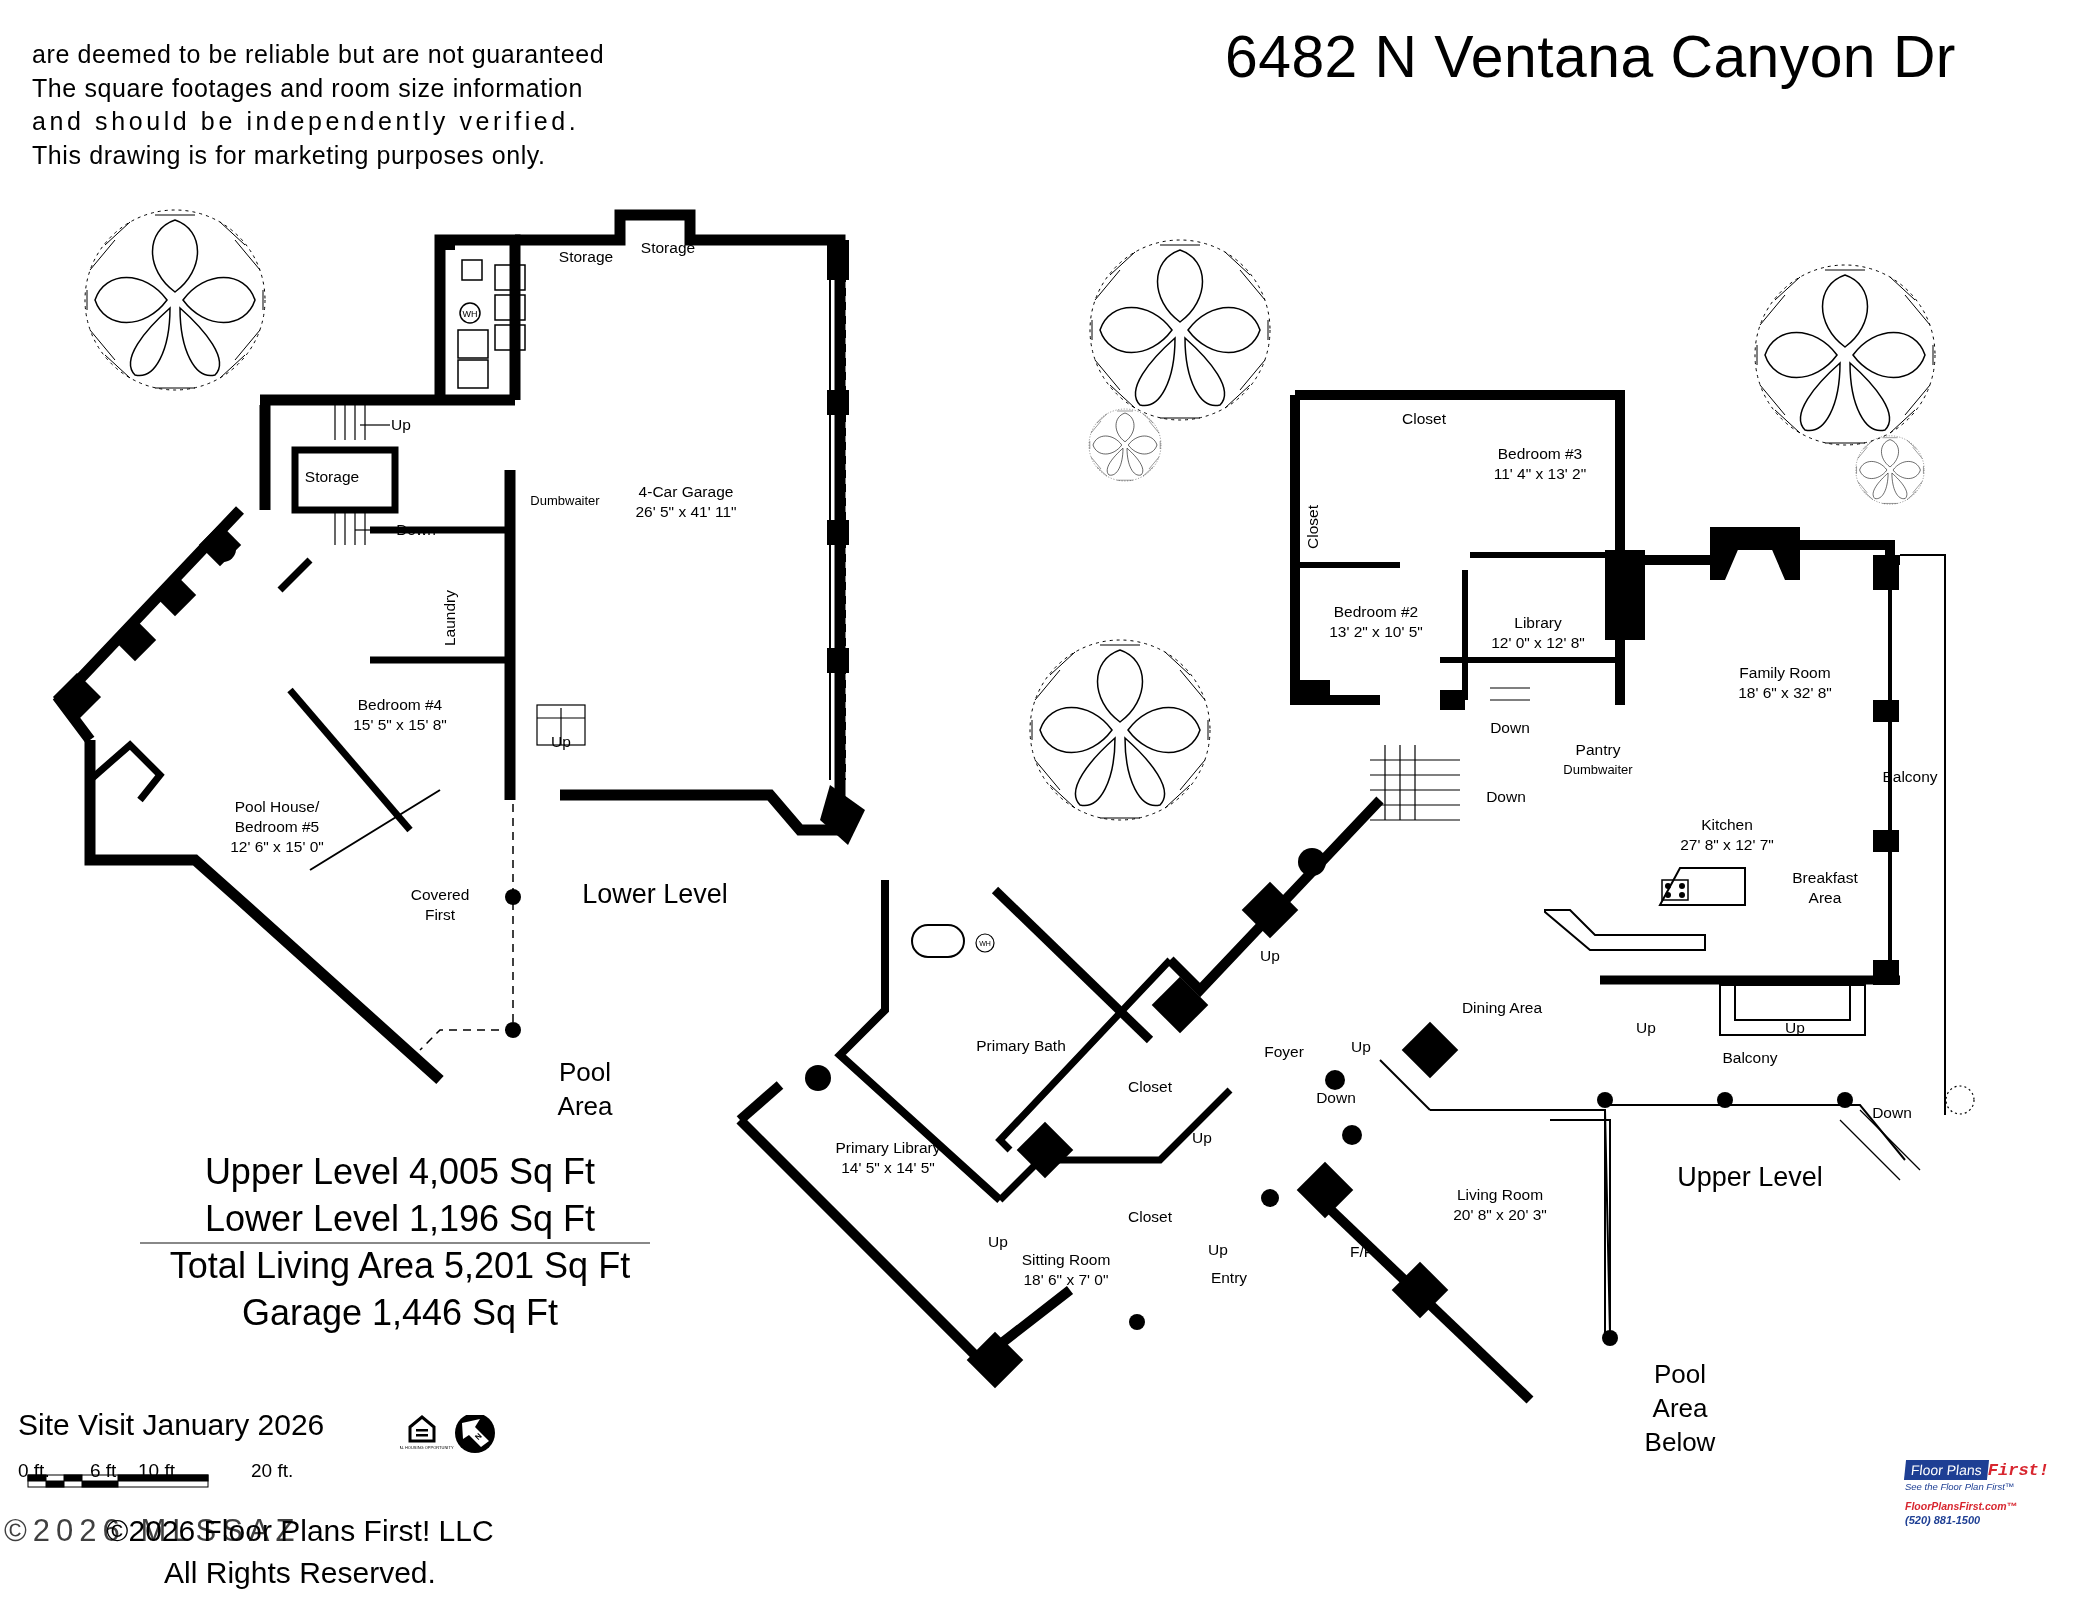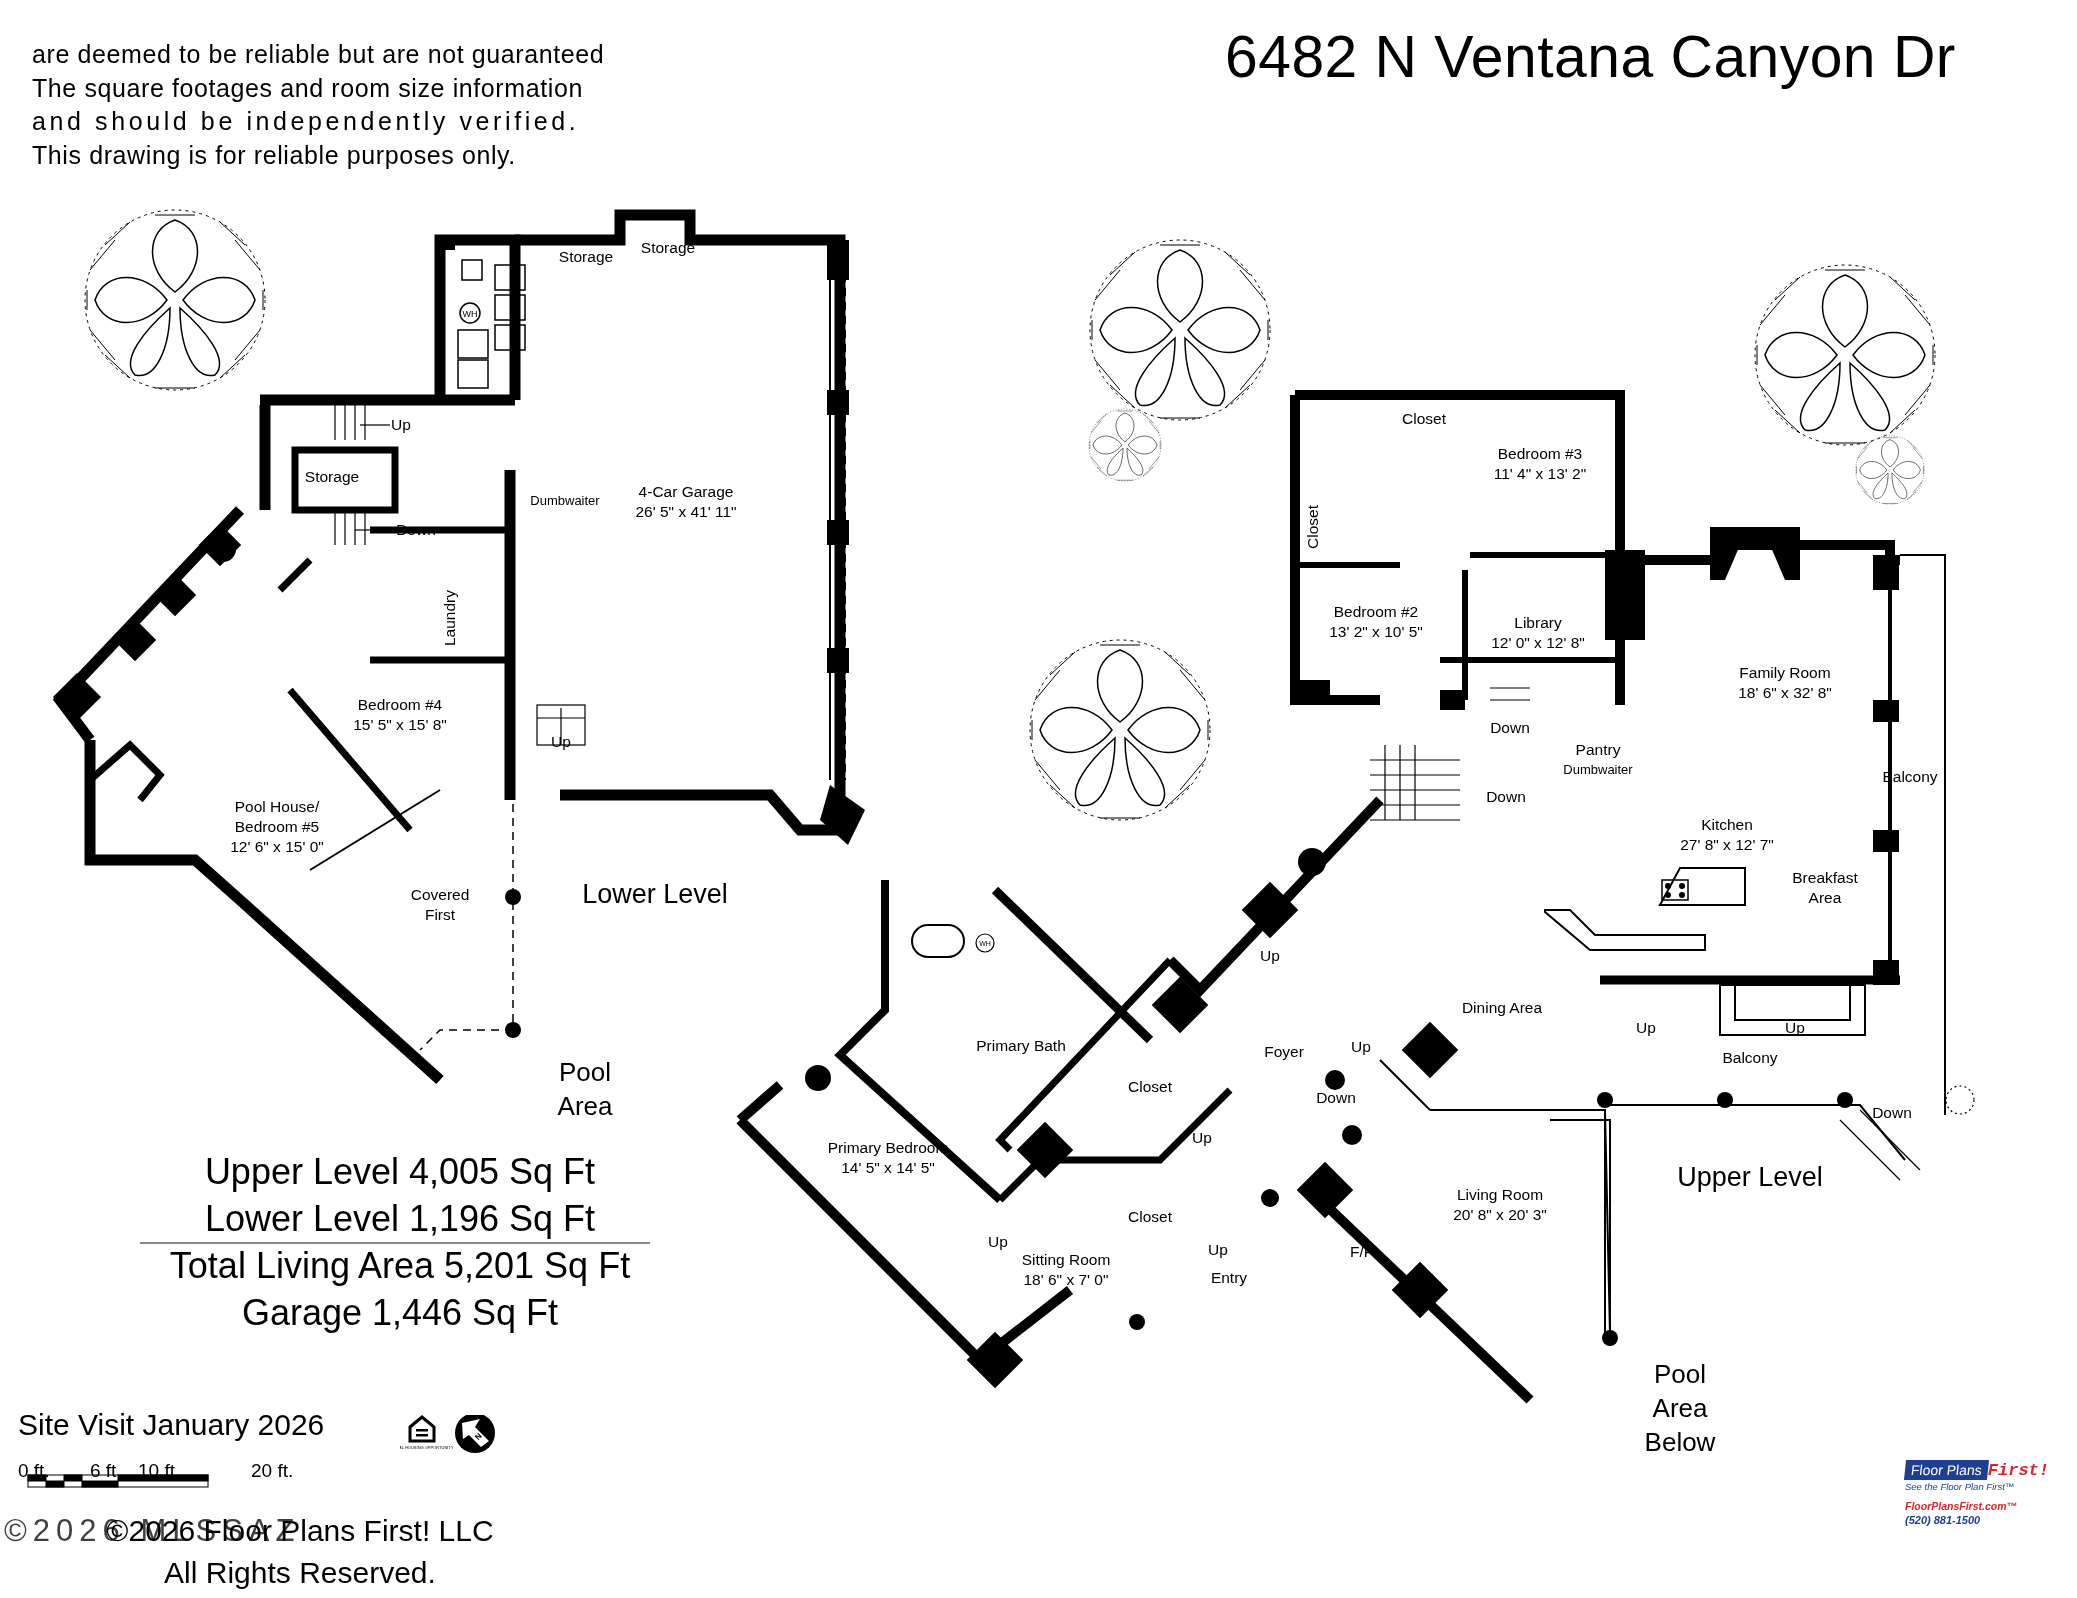--- a/index.html
+++ b/index.html
@@ -32,21 +32,21 @@
   .fpf .phone { color: #1e3f94; font-style: italic; font-weight: bold; font-size: 11px; margin-top: 2px; }
   .icons { left: 400px; top: 1415px; }
 </style>
 </head>
 <body>
 
 <div class="abs disclaimer">
   <div>are deemed to be reliable but are not guaranteed</div>
   <div>The square footages and room size information</div>
   <div class="wide">and should be independently verified.</div>
-  <div>This drawing is for reliable purposes only.</div>
+  <div>This drawing is for marketing purposes only.</div>
 </div>
 
 <div class="abs title">6482 N Ventana Canyon Dr</div>
 
 <svg class="plan" width="2077" height="1598" viewBox="0 0 2077 1598">
   <defs>
     <g id="tree">
       <circle cx="0" cy="0" r="90" fill="none" stroke="#000" stroke-width="1" stroke-dasharray="3 4"></circle>
       <g fill="none" stroke="#000" stroke-width="1.5">
         <path d="M0,-8 C-30,-30 -30,-70 0,-80 C30,-70 30,-30 0,-8Z"></path>
@@ -345,21 +345,21 @@
   <div>Breakfast</div>
   <div>Area</div>
 </div>
 <div class="lbl" style="left:1910px;top:767px">Balcony</div>
 <div class="lbl" style="left:1502px;top:998px">Dining Area</div>
 <div class="lbl" style="left:1750px;top:1048px">Balcony</div>
 <div class="lbl" style="left:1021px;top:1036px">Primary Bath</div>
 <div class="lbl" style="left:1150px;top:1077px">Closet</div>
 <div class="lbl" style="left:1284px;top:1042px">Foyer</div>
 <div class="lbl" style="left:888px;top:1138px">
-  <div>Primary Bedroom</div>
+  <div>Primary Library</div>
   <div>14' 5" x 14' 5"</div>
 </div>
 <div class="lbl" style="left:1150px;top:1207px">Closet</div>
 <div class="lbl" style="left:1066px;top:1250px">
   <div>Sitting Room</div>
   <div>18' 6" x 7' 0"</div>
 </div>
 <div class="lbl" style="left:1229px;top:1268px">Entry</div>
 <div class="lbl" style="left:1500px;top:1185px">
   <div>Living Room</div>

